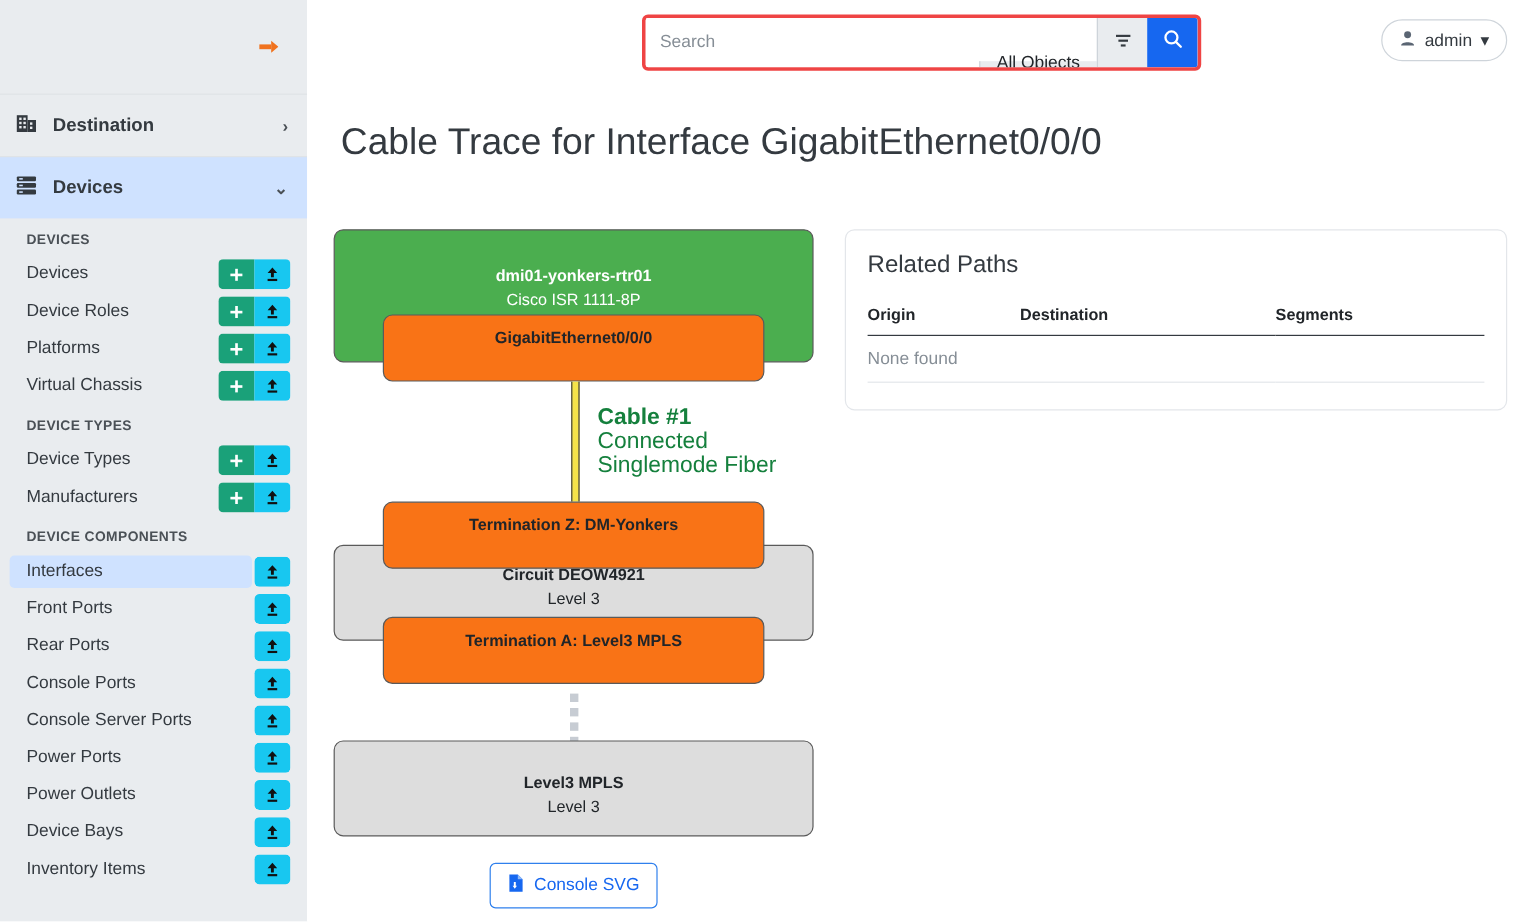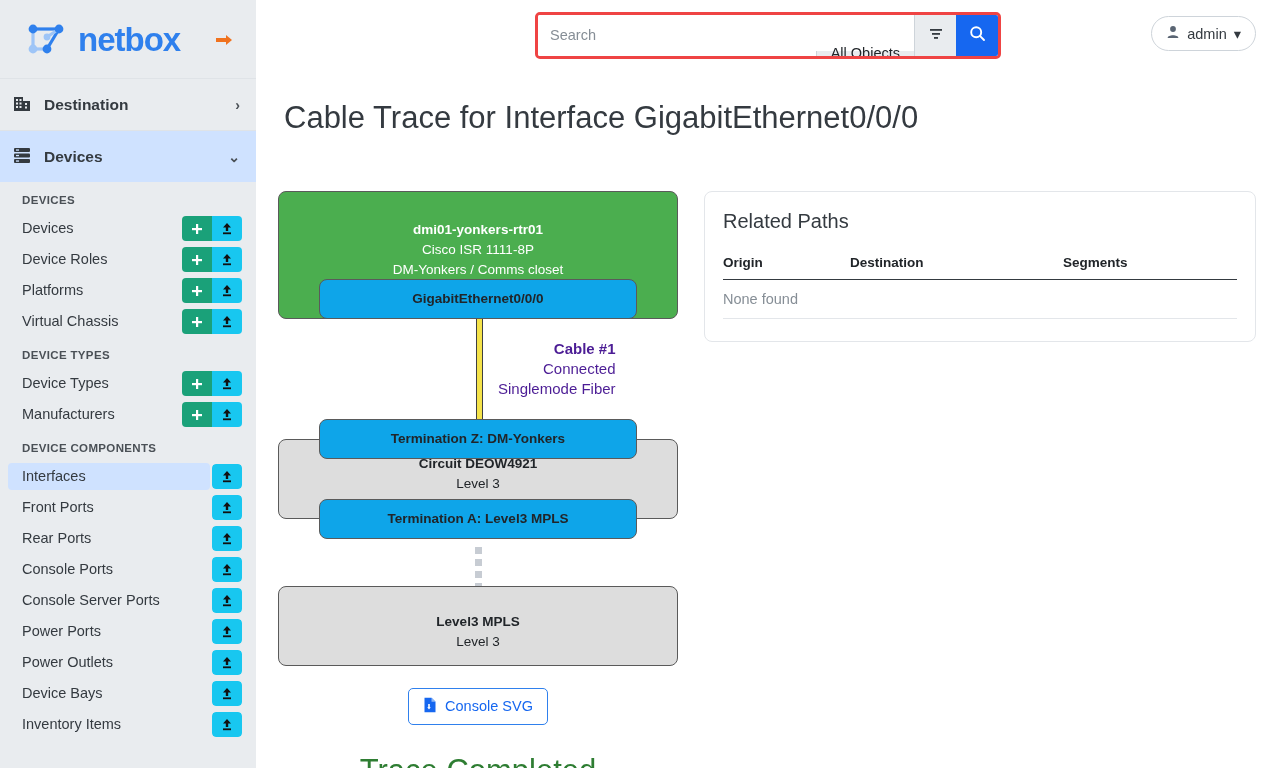--- a/index.html
+++ b/index.html
@@ -135,37 +135,37 @@
   .trace { position: relative; width: 400px; }
   .node {
     border: 1px solid #5a5a5a; border-radius: 8px;
     text-align: center; position: relative;
   }
   .node .n-title { font-weight: 700; font-size: 13.5px; }
   .node .n-sub   { font-size: 13.5px; font-weight: 400; }
 
   .device-node {
     background: #4bae4f; color: #fff;
-    height: 128px; padding-top: 28px; line-height: 20px;
+    height: 111px; padding-top: 28px; line-height: 20px;
   }
   .term-node {
-    background: #0ea5e9; color: #212529;
-    width: 318px; margin: 0 auto; height: 40px; line-height: 38px;
+    background: #f97316; color: #212529;
+    width: 318px; margin: 0 auto; height: 56px; line-height: 38px;
     font-weight: 700; font-size: 13.5px;
   }
   .if-node { margin-top: -40px; }
 
   .cable-area { position: relative; height: 100px; }
   .cable-line {
     position: absolute; left: 198px; top: 0; width: 7px; height: 100px;
     background: #f5e34a; border-left: 1px solid #3f3f3f; border-right: 1px solid #3f3f3f;
   }
   .cable-info {
     position: absolute; left: 220px; top: 20px;
-    font-size: 15px; line-height: 20px; color: #4c1d95; text-align: right;
+    font-size: 19px; line-height: 20px; color: #15803d; text-align: left;
   }
   .cable-info .ci-title { font-weight: 700; }
 
   .circuit-node {
     background: #dddddd; color: #212529;
     height: 80px; margin-top: -20px; padding-top: 14px; line-height: 20px;
   }
   .t-z { margin-bottom: -20px; position: relative; z-index: 2; }
   .t-a { margin-top: -20px; position: relative; z-index: 2; }
 
@@ -210,37 +210,20 @@
   }
 </style>
 </head>
 <body>
 
 <div class="app">
 
   <aside class="sidebar">
 
     <div class="brand">
-      <div class="brand-logo">
-        <span>
-          <svg class="logo-mark" viewBox="0 0 48 44">
-            <line x1="11" y1="12" x2="37" y2="12" stroke="#2f80ed" stroke-width="3.2"></line>
-            <line x1="11" y1="12" x2="11" y2="32" stroke="#9ec5f7" stroke-width="3.2"></line>
-            <line x1="37" y1="12" x2="25" y2="32" stroke="#2f80ed" stroke-width="3.2"></line>
-            <line x1="11" y1="32" x2="25" y2="32" stroke="#9ec5f7" stroke-width="3.2"></line>
-            <line x1="25" y1="20" x2="37" y2="12" stroke="#9ec5f7" stroke-width="3.2"></line>
-            <circle cx="11" cy="12" r="4.4" fill="#2f80ed"></circle>
-            <circle cx="37" cy="12" r="4.4" fill="#2f80ed"></circle>
-            <circle cx="11" cy="32" r="4.4" fill="#9ec5f7"></circle>
-            <circle cx="25" cy="32" r="4.4" fill="#2f80ed"></circle>
-            <circle cx="25" cy="20" r="3.4" fill="#9ec5f7"></circle>
-          </svg>
-        </span>
-        <span class="logo-word">netbox</span>
-      </div>
       <span class="pin-icon">
         <svg width="16" height="12" viewBox="0 0 16 12">
           <rect x="0" y="4" width="10" height="4" fill="#f0721e"></rect>
           <polygon points="10,1 16,6 10,11" fill="#f0721e"></polygon>
         </svg>
       </span>
     </div>
 
     <div class="nav-group-top">
       <span>

